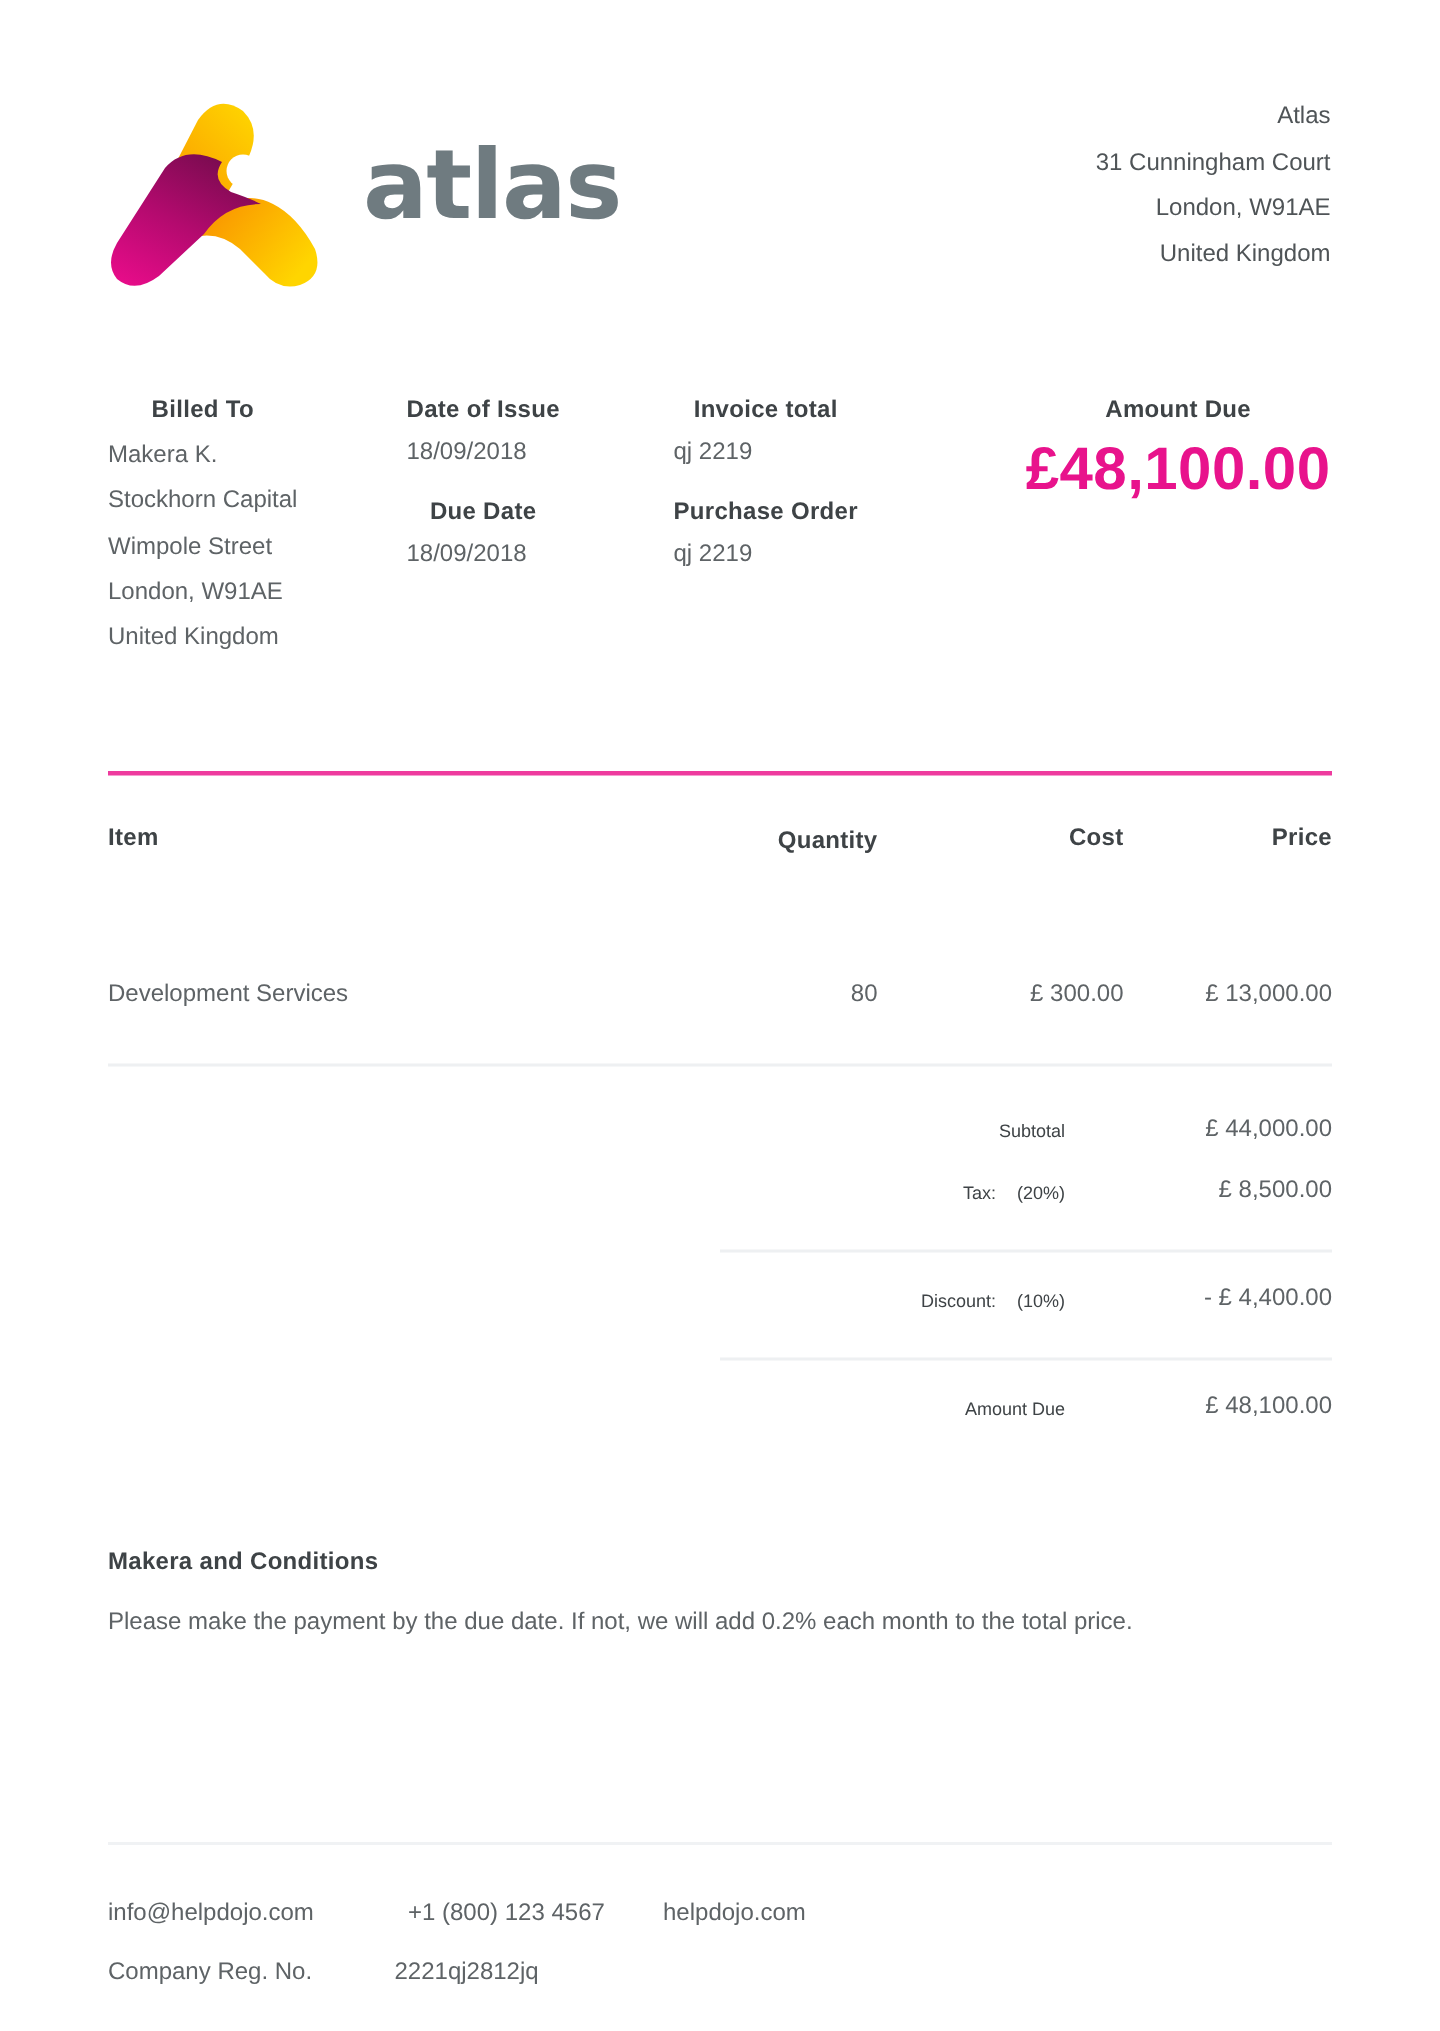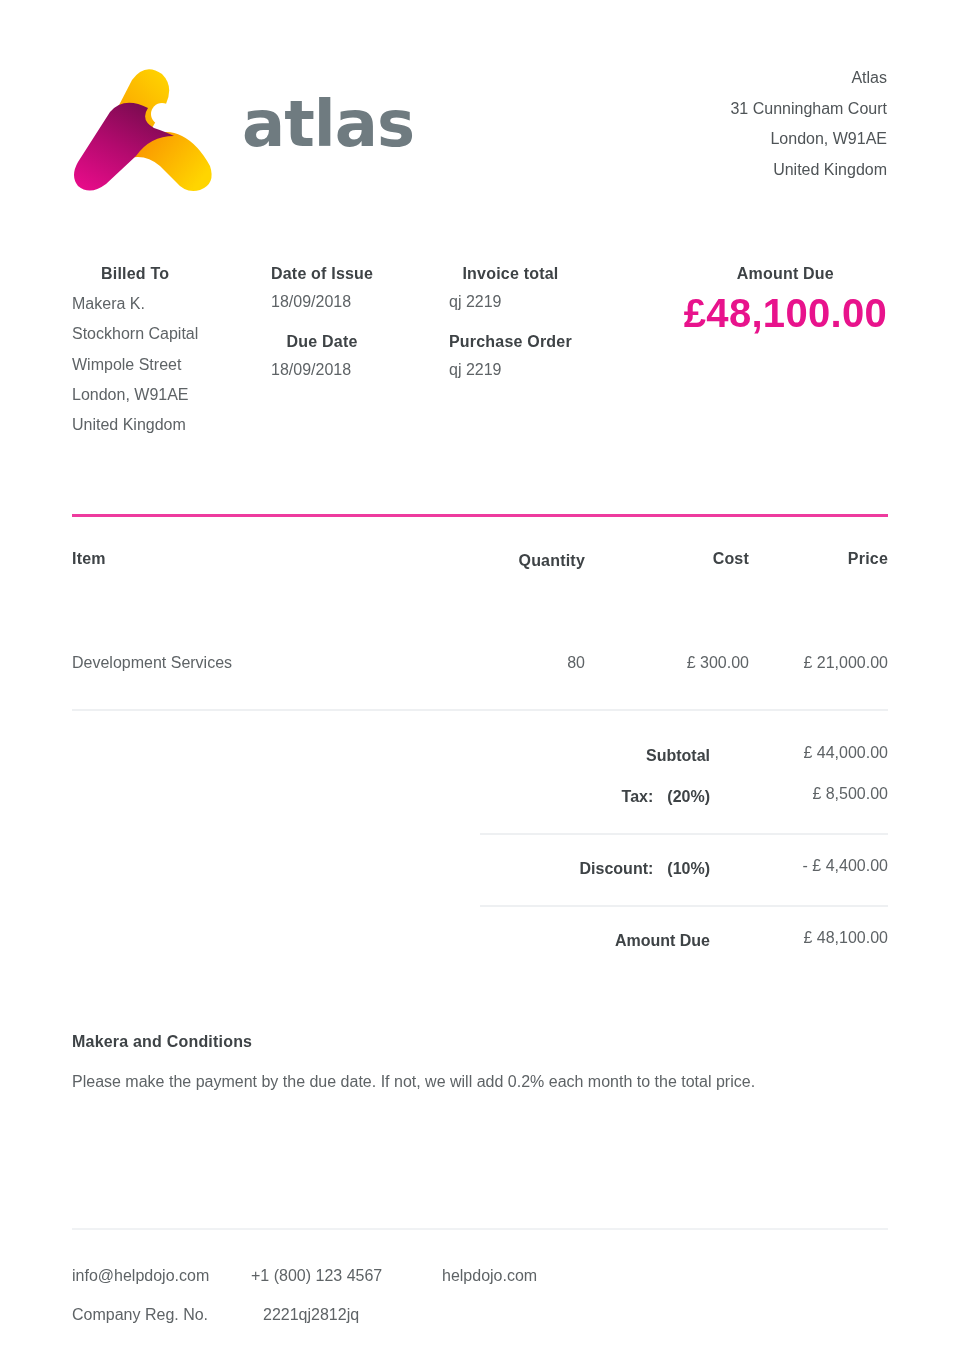--- a/index.html
+++ b/index.html
@@ -89,21 +89,21 @@
     .c-qty { right: 303px; text-align: right; }
     .c-cost { right: 139px; text-align: right; }
     .c-price { right: 0; text-align: right; padding-left: 12px; }
 
     .grey-rule { background: #eef0f2; height: 2px; }
 
     
     .tot-row { left: 480px; width: 408px; height: 24px; }
     .tot-label {
       position: absolute; right: 178px; top: 0;
-      font-size: 16px; font-weight: bold; color: #3e4346;
+      font-size: 12px; font-weight: normal; color: #3e4346;
       white-space: nowrap;
     }
     .tot-label .pct { margin-left: 14px; }
     .tot-val {
       position: absolute; right: 0; top: -3px;
       font-size: 16px; color: #5e6366; white-space: nowrap;
     }
 
     .terms-title { left: 72px; top: 1033px; }
     .terms-body { left: 72px; top: 1073px; font-size: 16px; color: #5e6366; }
@@ -188,21 +188,21 @@
     <div class="cell c-item label">Item</div>
     <div class="cell c-qty label" style="top:2px">Quantity</div>
     <div class="cell c-cost label">Cost</div>
     <div class="cell c-price label">Price</div>
   </div>
 
   <div class="abs items-row" style="top:654px">
     <div class="cell c-item val">Development Services</div>
     <div class="cell c-qty val">80</div>
     <div class="cell c-cost val">£ 300.00</div>
-    <div class="cell c-price val">£ 21,000.00</div>
+    <div class="cell c-price val">£ 13,000.00</div>
   </div>
 
   <div class="abs grey-rule" style="left:72px; top:709px; width:816px;"></div>
 
   <div class="abs tot-row" style="top:747px">
     <div class="tot-label">Subtotal</div>
     <div class="tot-val">£ 44,000.00</div>
   </div>
   <div class="abs tot-row" style="top:788px">
     <div class="tot-label">
@@ -225,18 +225,18 @@
   <div class="abs tot-row" style="top:932px">
     <div class="tot-label">Amount Due</div>
     <div class="tot-val">£ 48,100.00</div>
   </div>
 
   <div class="abs terms-title label">Makera and Conditions</div>
   <div class="abs terms-body">Please make the payment by the due date. If not, we will add 0.2% each month to the total price.</div>
 
   <div class="abs footer-rule"></div>
   <div class="abs footer-text footer-line1" style="left:72px">info@helpdojo.com</div>
-  <div class="abs footer-text footer-line1" style="left:251px">+1 (800) 123 4567</div>
+  <div class="abs footer-text footer-line1" style="left:272px">+1 (800) 123 4567</div>
   <div class="abs footer-text footer-line1" style="left:442px">helpdojo.com</div>
   <div class="abs footer-text footer-line2" style="left:72px">Company Reg. No.</div>
   <div class="abs footer-text footer-line2" style="left:263px">2221qj2812jq</div>
 
 </div>
 
 </body></html>

